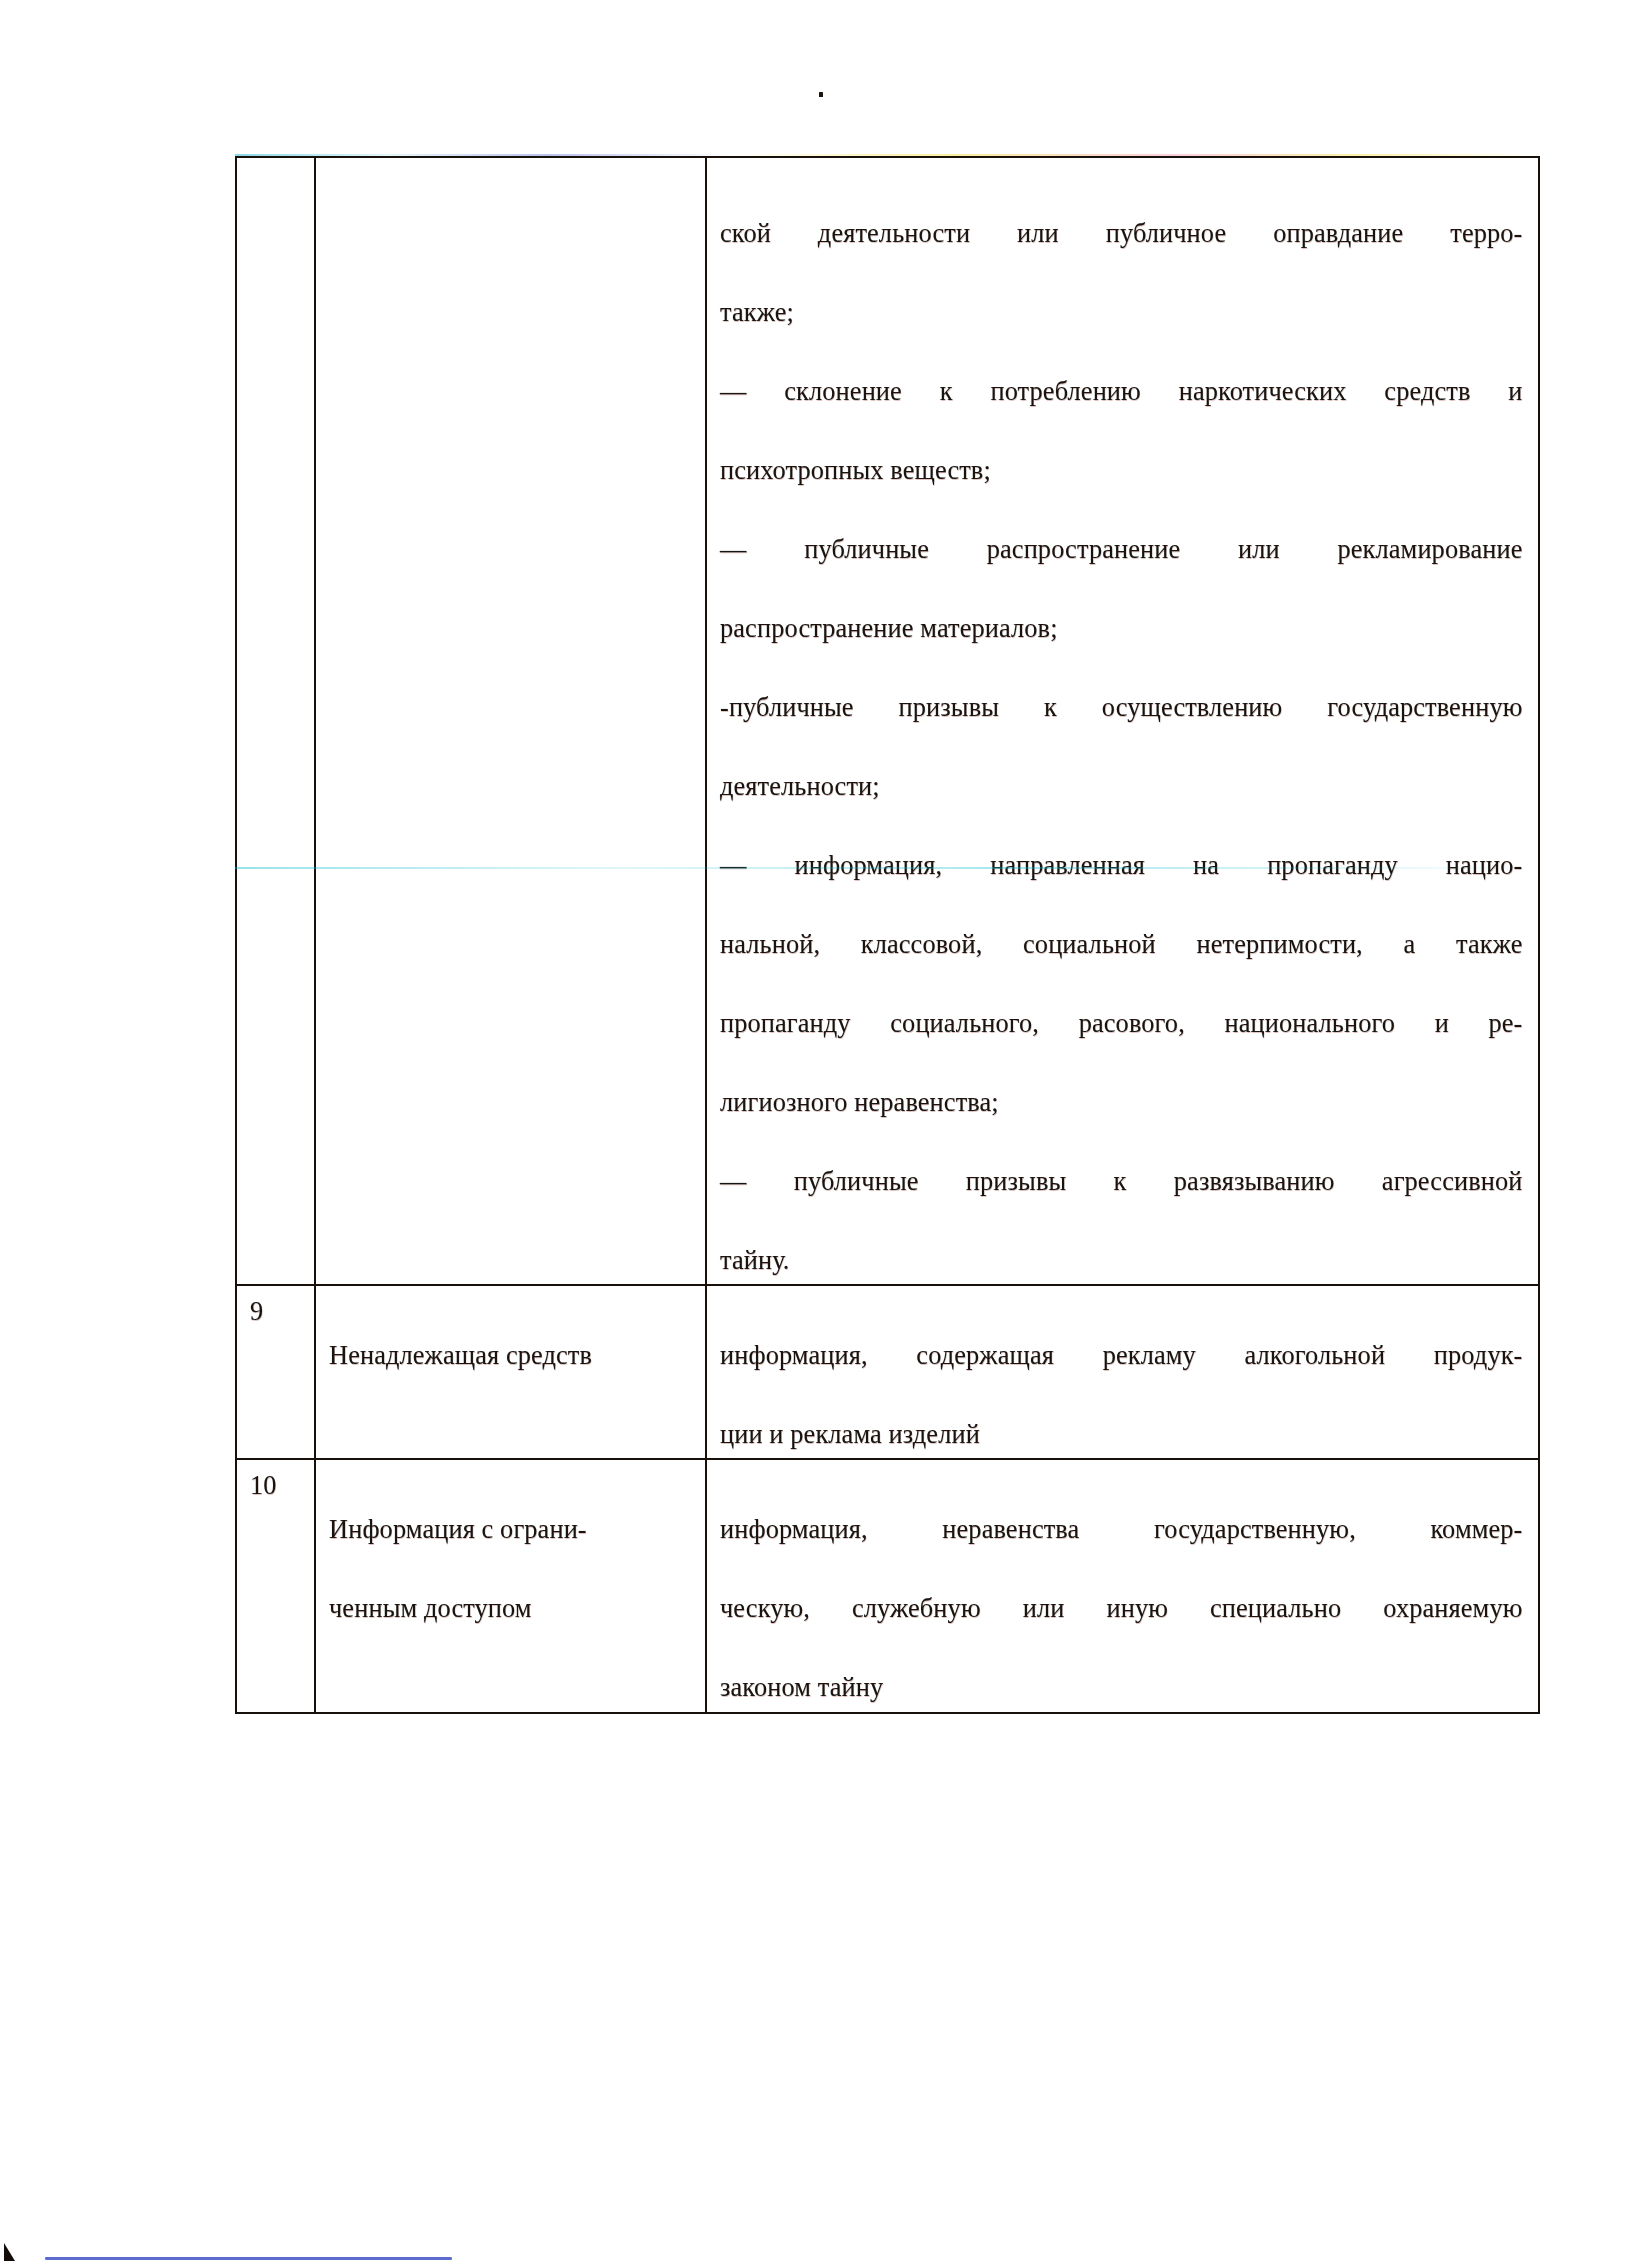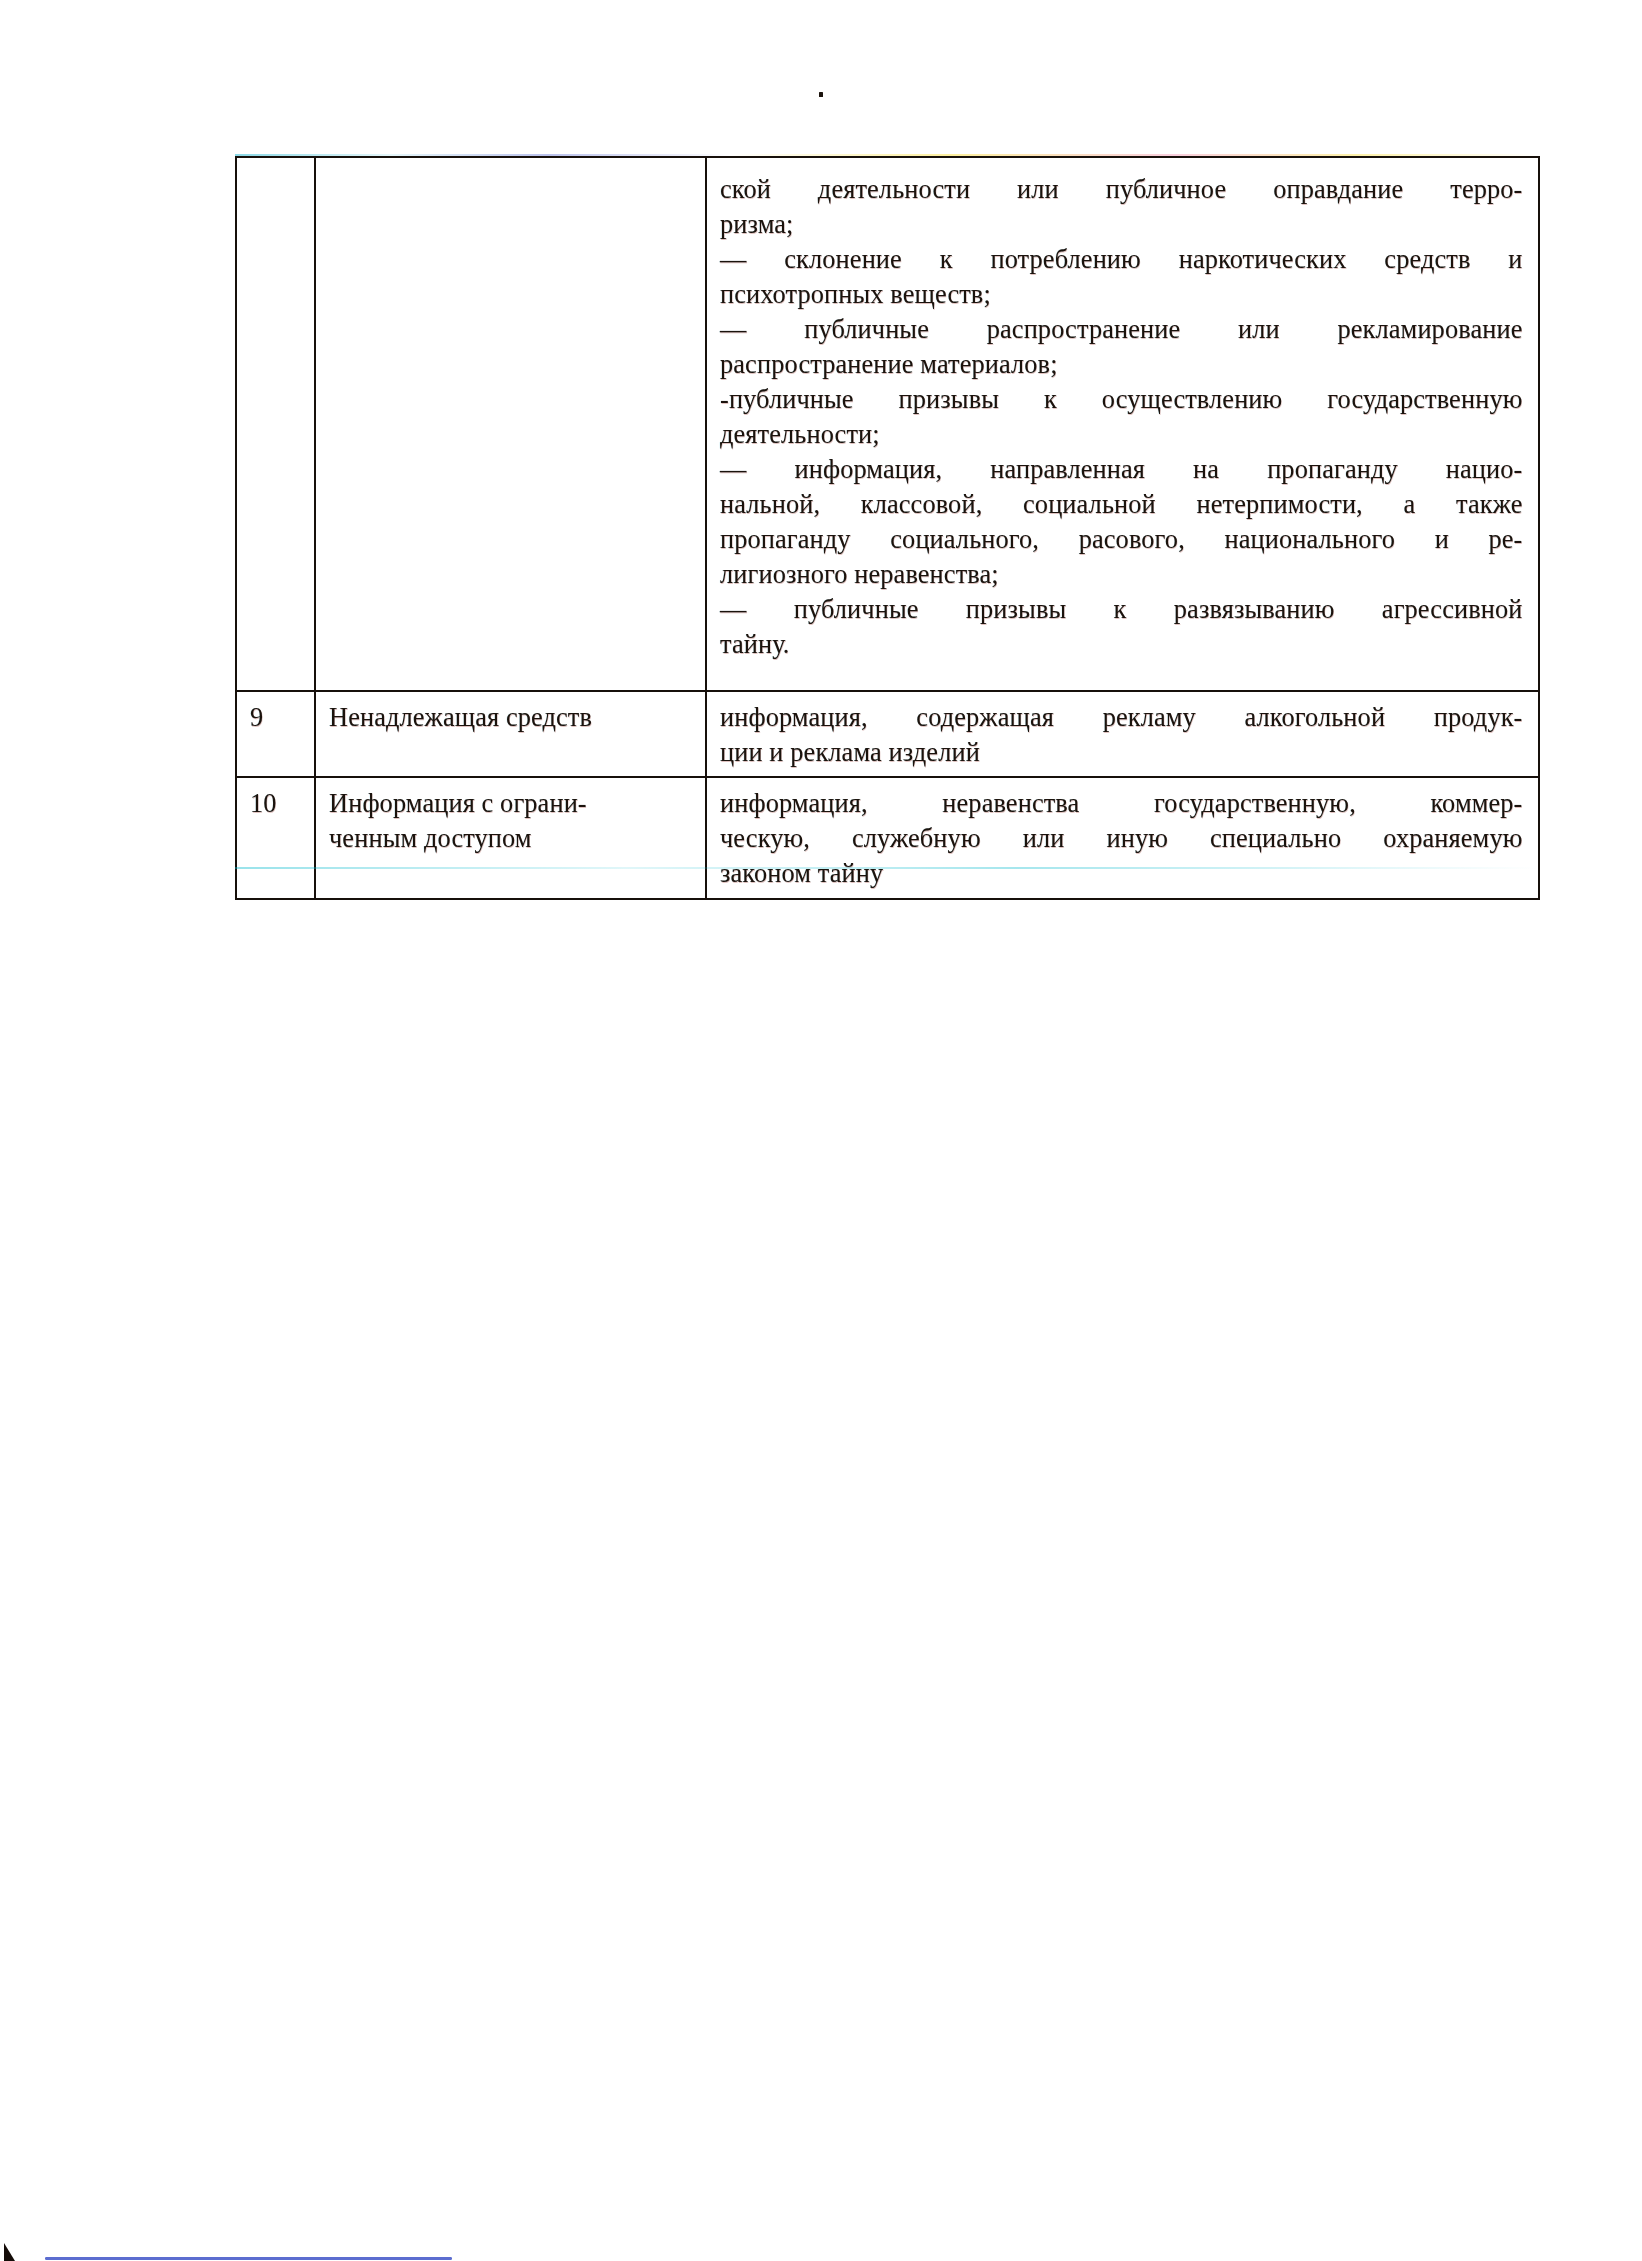--- a/index.html
+++ b/index.html
@@ -45,20 +45,21 @@
   td.row-number-cell{padding-left:14px;}
   tr.row-0 td{height:512px;}
   tr.row-0 td{padding-top:14px;}
   tr.row-1 td{height:64px;padding-top:7.7px;}
   tr.row-2 td{height:100px;padding-top:7.7px;}
 
   .line{
     text-align:left;
     white-space:normal;
     text-shadow:0.5px 0.6px 0 rgba(140,35,30,.28), -0.4px -0.3px 0 rgba(0,155,190,.18);
+    margin-top:44px;
   }
   .line.fill{
     text-align:justify;
     text-align-last:justify;
   }
   td.row-number-cell .num{
     text-shadow:0.5px 0.6px 0 rgba(140,35,30,.28), -0.4px -0.3px 0 rgba(0,155,190,.18);
   }
 
   
@@ -105,21 +106,21 @@
       <col class="c-num">
         <col class="c-name">
         <col class="c-desc">
     </colgroup>
     <tbody id="tbody">
         <tr class="row-0">
           <td class="row-number-cell"></td>
           <td class="category-cell"></td>
           <td class="description-cell">
             <div class="line fill">ской деятельности или публичное оправдание терро-</div>
-            <div class="line">ризма;</div>
+            <div class="line">также;</div>
             <div class="line fill">— склонение к потреблению наркотических средств и</div>
             <div class="line">психотропных веществ;</div>
             <div class="line fill">— публичные распространение или рекламирование</div>
             <div class="line">распространение материалов;</div>
             <div class="line fill">-публичные призывы к осуществлению государственную</div>
             <div class="line">деятельности;</div>
             <div class="line fill">— информация, направленная на пропаганду нацио-</div>
             <div class="line fill">нальной, классовой, социальной нетерпимости, а также</div>
             <div class="line fill">пропаганду социального, расового, национального и ре-</div>
             <div class="line">лигиозного неравенства;</div>

